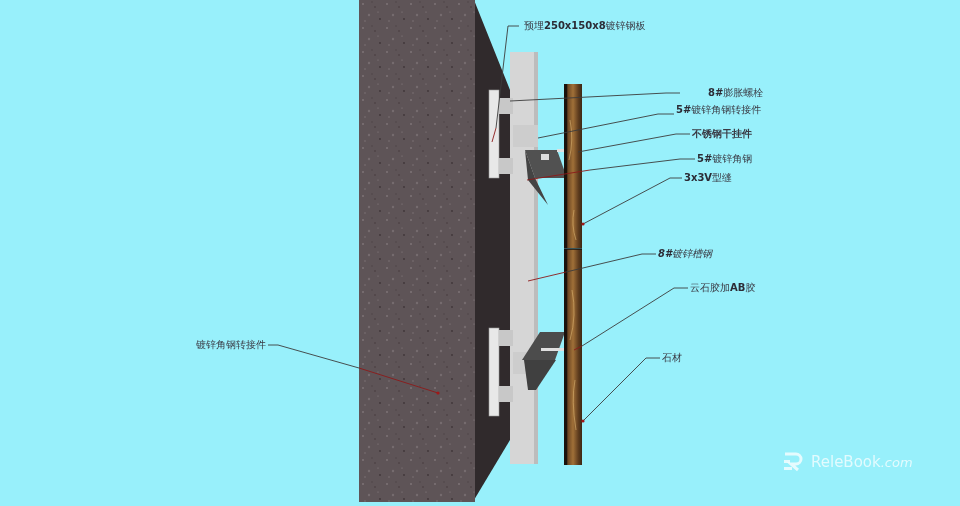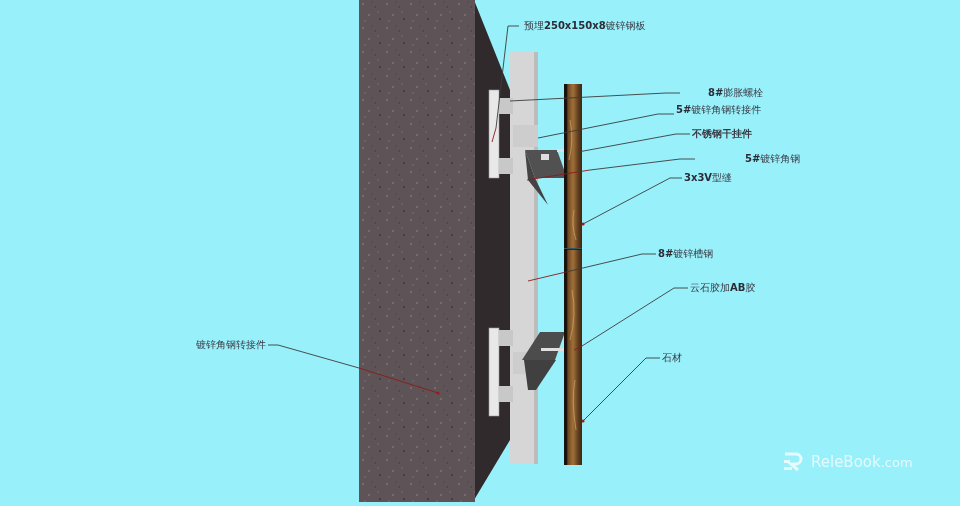--- a/index.html
+++ b/index.html
@@ -18,21 +18,21 @@
     line-height: 12px;
   }
   .label b { font-family: "DejaVu Sans", sans-serif; font-weight: bold; color: #2c2c36; }
   .watermark {
     position: absolute; left: 783px; top: 452px;
     display: flex; align-items: center; gap: 6px;
     color: rgba(255,255,255,0.72);
     font-family: "DejaVu Sans", sans-serif;
     font-size: 15px;
   }
-  .watermark .dom { font-size: 13px; }
+  .watermark .dom { font-size: 13px; font-style: italic; }
 </style>
 </head>
 <body>
 
 <svg id="stage" width="960" height="506" viewBox="0 0 960 506">
   <defs>
     <pattern id="concrete" width="24" height="24" patternUnits="userSpaceOnUse">
       <rect width="24" height="24" fill="#5e5457"></rect>
       <circle cx="3" cy="4" r="1" fill="#7d7376"></circle>
       <circle cx="15" cy="7" r="0.8" fill="#44393c"></circle>
@@ -128,27 +128,27 @@
 </div>
 <div class="label" style="left:708px;top:87px;">
   <b>8#</b><span>膨胀螺栓</span>
 </div>
 <div class="label" style="left:676px;top:104px;">
   <b>5#</b><span>镀锌角钢转接件</span>
 </div>
 <div class="label" style="left:692px;top:128px;font-weight:bold;">
   <span>不锈钢干挂件</span>
 </div>
-<div class="label" style="left:697px;top:153px;margin-left:48px;">
+<div class="label" style="left:697px;top:153px;">
   <b>5#</b><span>镀锌角钢</span>
 </div>
 <div class="label" style="left:684px;top:172px;">
   <b>3x3V</b><span>型缝</span>
 </div>
-<div class="label" style="left:658px;top:248px;">
+<div class="label" style="left:658px;top:248px;font-style:italic;">
   <b>8#</b><span>镀锌槽钢</span>
 </div>
 <div class="label" style="left:690px;top:282px;">
   <span>云石胶加</span><b>AB</b><span>胶</span>
 </div>
 <div class="label" style="left:662px;top:352px;">
   <span>石材</span>
 </div>
 <div class="label" style="left:196px;top:339px;">
   <span>镀锌角钢转接件</span>

